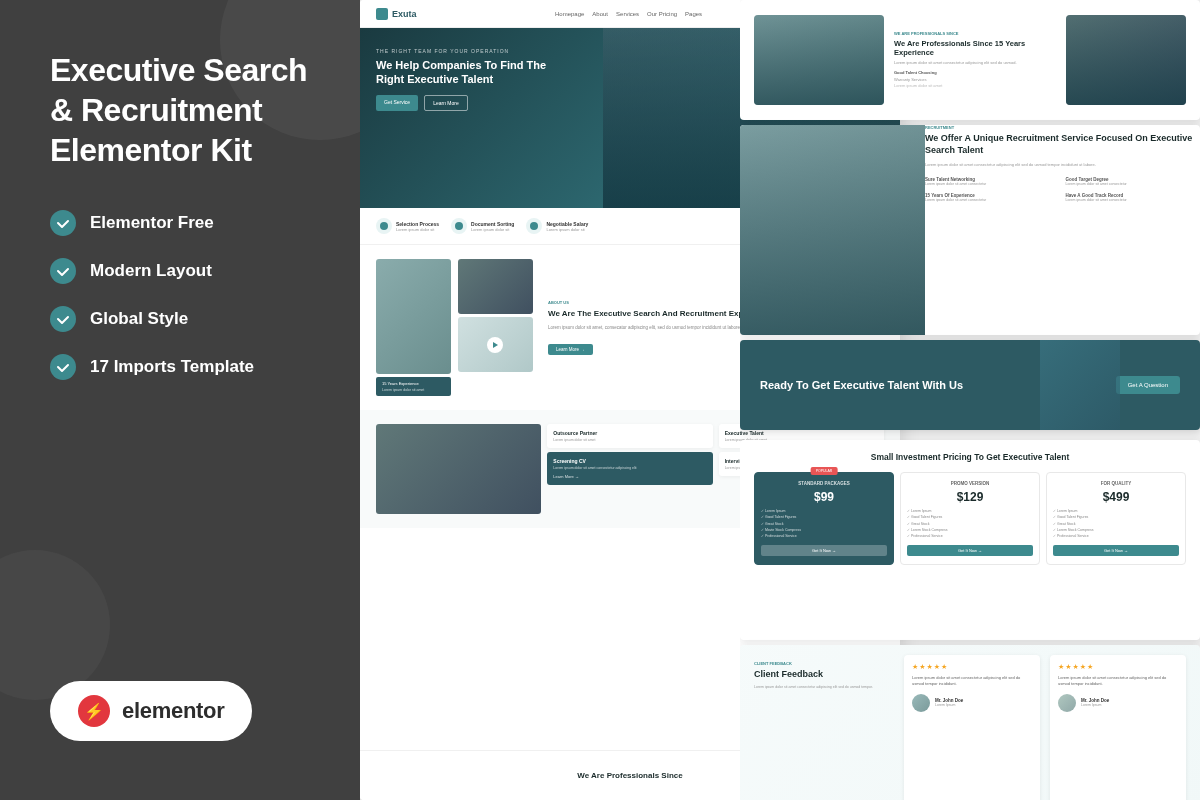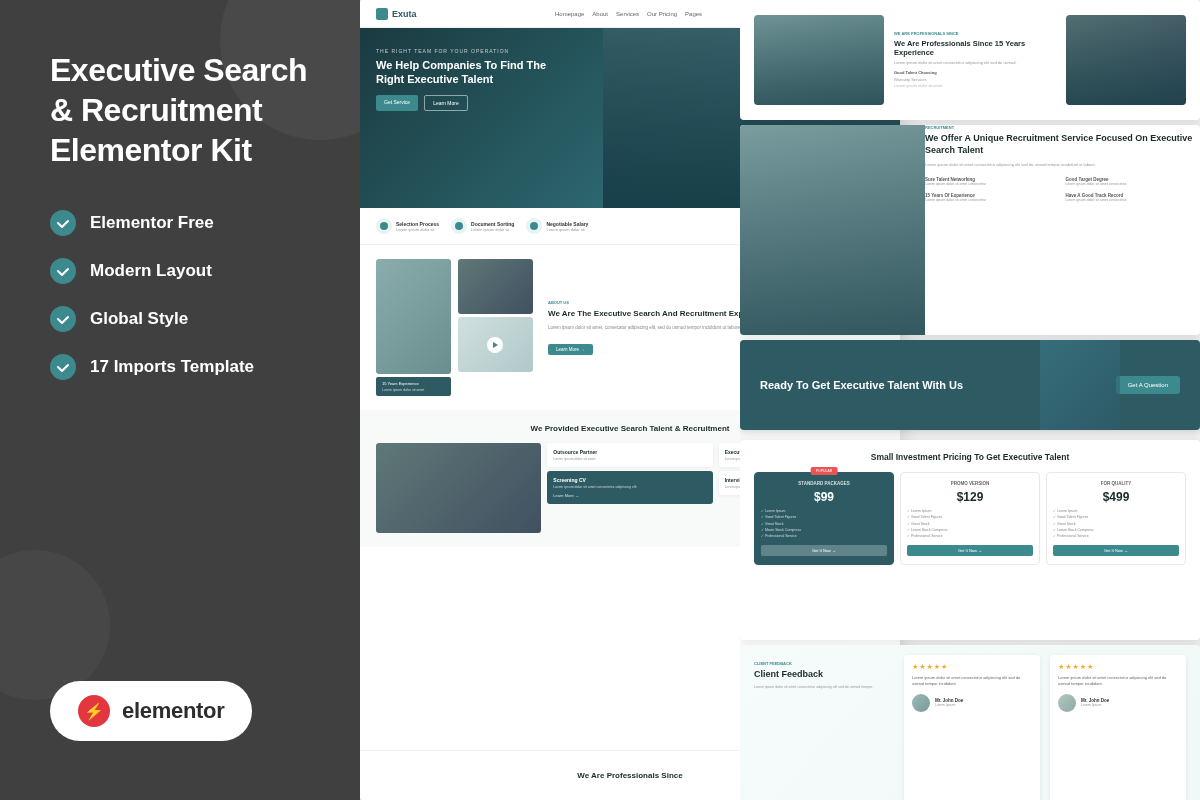--- a/index.html
+++ b/index.html
@@ -813,21 +813,20 @@
         </div>
         <div class="about-content">
           <div class="about-tag">ABOUT US</div>
           <div class="about-title">We Are The Executive Search And Recruitment Expert</div>
           <div class="about-desc">Lorem ipsum dolor sit amet, consecatur adipiscing elit, sed do usmod tempor incididunt ut labore et dolore magna.</div>
           <div class="about-btn">Learn More →</div>
         </div>
       </div>
 
       <div class="site-services">
-        <div class="section-title-sm">We Provided Executive Search Talent &amp; Recruitment</div>
         <div class="services-grid">
           <div>
             <div class="img-placeholder img-dark" style="width:100%;height:90px;border-radius:3px;"></div>
           </div>
           <div style="display:flex;flex-direction:column;gap:4px;">
             <div style="background:white;border-radius:3px;padding:6px;box-shadow:0 1px 4px rgba(0,0,0,0.06);">
               <div style="font-size:5px;font-weight:700;color:#1a2a2a;margin-bottom:2px;">Outsource Partner</div>
               <div style="font-size:3.5px;color:#999;">Lorem ipsum dolor sit amet</div>
             </div>
             <div style="background:#2d5a63;border-radius:3px;padding:6px;">

